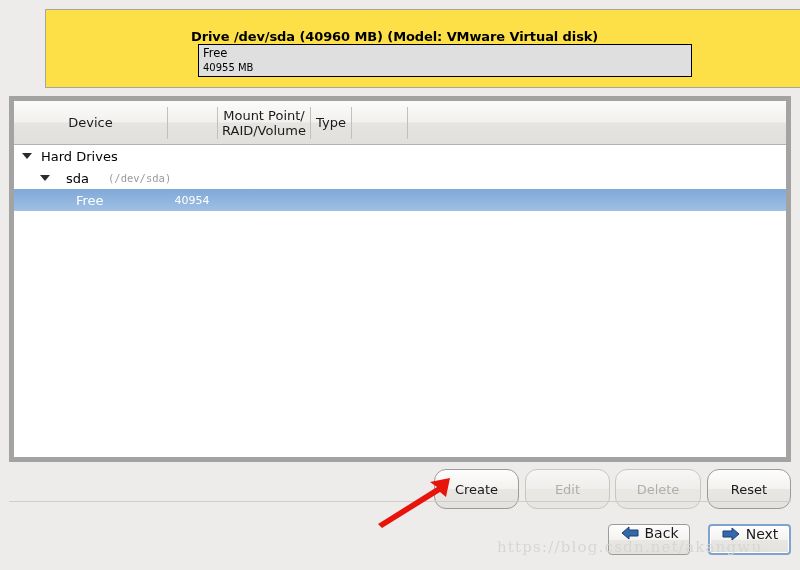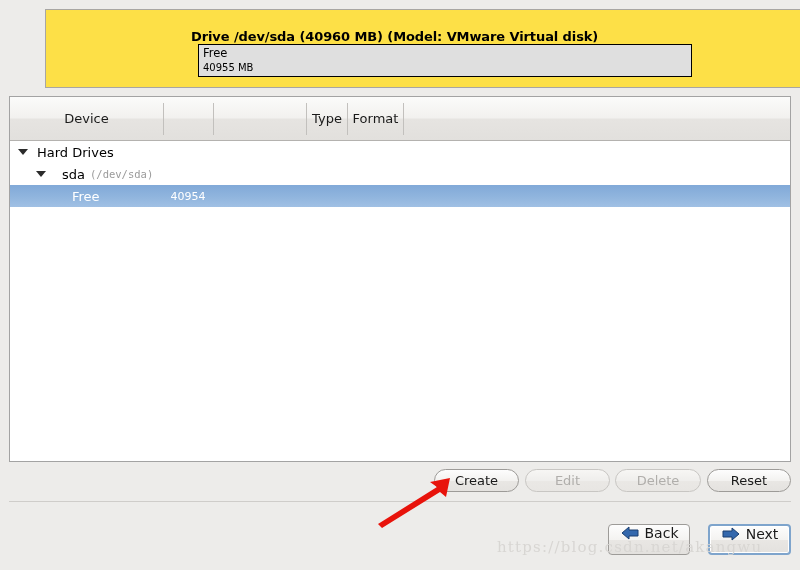--- a/index.html
+++ b/index.html
@@ -48,21 +48,21 @@
   #drive-bar .seg-size {
     position: absolute; left: 4px; top: 15px;
     font-size: 10px; line-height: 15px;
     color: #000;
   }
 
   
   #tree-panel {
     position: absolute;
     left: 9px; top: 96px; width: 782px; height: 366px;
-    border: 1px solid #a3a3a3;
+    border: 5px solid #a3a3a3;
     background: #ffffff;
     box-sizing: border-box;
     overflow: hidden;
   }
   #tree-header {
     position: relative;
     height: 44px;
     background: linear-gradient(to bottom, #fbfbfa 0%, #f2f1ef 48%, #e6e4e1 52%, #e2e0dd 100%);
     border-bottom: 1px solid #b4b2af;
     box-sizing: border-box;
@@ -109,28 +109,28 @@
     display: flex; align-items: center;
   }
   .cell-size {
     position: absolute; left: 153px; width: 50px; top: 0; height: 22px;
     display: flex; align-items: center; justify-content: center;
     font-size: 11px;
   }
   .dev-path {
     color: #9a9a9a;
     font-size: 10.5px;
-    margin-left: 5px;
+    margin-left: 19px;
     font-family: "DejaVu Sans Mono", "Liberation Mono", monospace;
   }
 
   
   .btn {
     position: absolute;
-    height: 23px;
+    height: 40px;
     border: 1px solid #9d9b98;
     border-radius: 12px;
     background: linear-gradient(to bottom, #fdfdfd 0%, #f3f2f0 50%, #e9e7e4 51%, #e4e2df 100%);
     font-size: 13px;
     color: #1a1a1a;
     display: flex;
     align-items: center;
     justify-content: center;
     box-sizing: border-box;
     cursor: default;
@@ -204,30 +204,33 @@
 <div id="tree-panel">
 
   <div id="tree-header">
     <div class="col" style="left:0px; width:153px;">
       <div class="inner"><span>Device</span></div>
     </div>
     <div class="coldiv" style="left:153px;"></div>
 
     <div class="coldiv" style="left:203px;"></div>
 
+    <div class="col" style="left:204px; width:92px;">
+      <div class="inner">
+        <div>Mount Point/</div>
+        <div>RAID/Volume</div>
+      </div>
+    </div>
     <div class="coldiv" style="left:296px;"></div>
 
     <div class="col" style="left:297px; width:40px;">
       <div class="inner"><span>Type</span></div>
     </div>
     <div class="coldiv" style="left:337px;"></div>
 
-    <div class="col" style="left:338px; width:55px;">
-      <div class="inner"><span>Format</span></div>
-    </div>
     <div class="coldiv" style="left:393px;"></div>
   </div>
 
   <div class="tree-rows">
 
     <div class="tree-row">
       <div class="cell-device" style="left:8px;">
         <span class="twisty"></span>
         <span style="margin-left:9px;">Hard Drives</span>
       </div>

